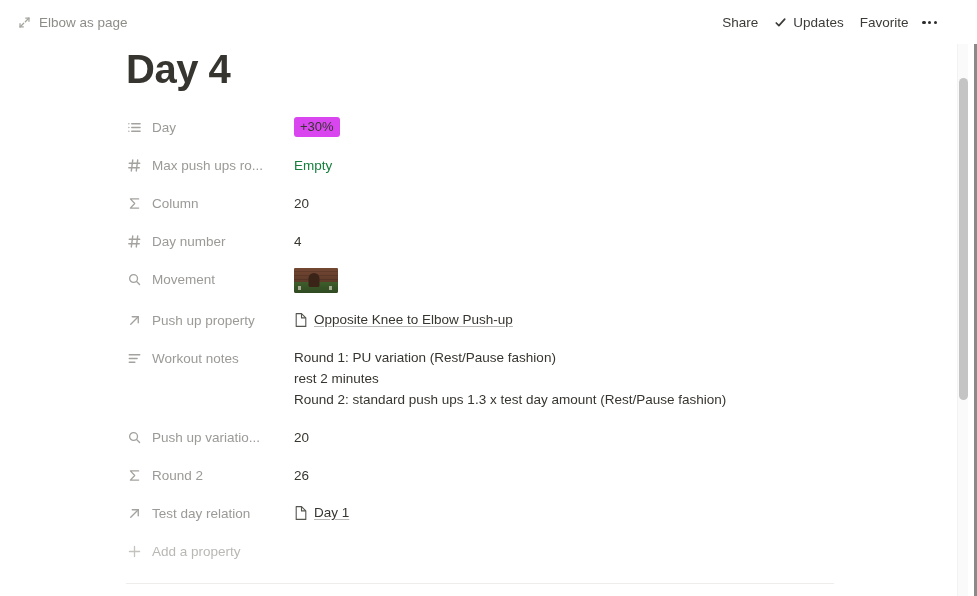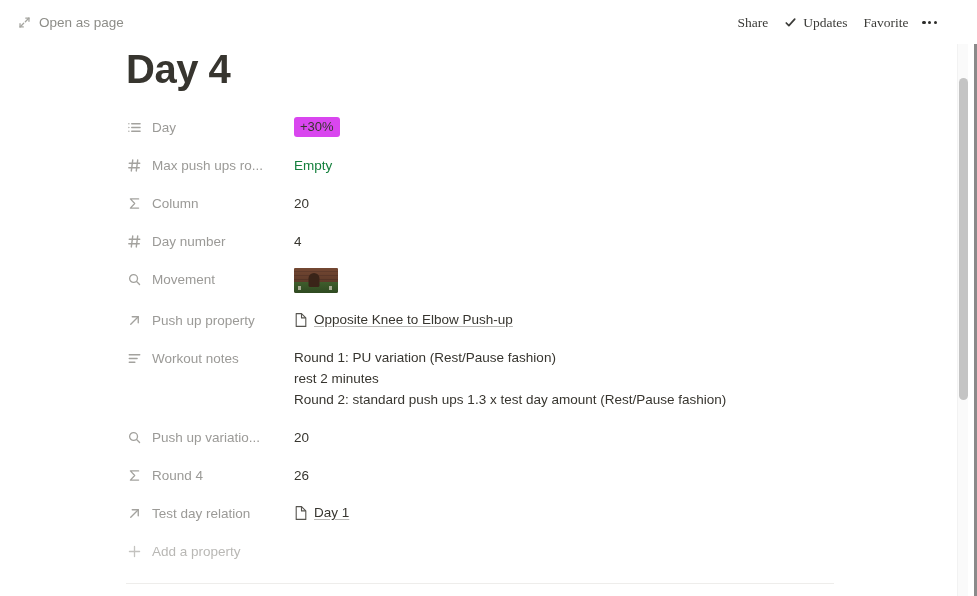--- a/index.html
+++ b/index.html
@@ -47,21 +47,20 @@
   .expand-icon {
     display: inline-flex;
     width: 13px; height: 13px;
     color: #a5a5a0;
   }
 
   .topbar-right {
     display: flex;
     align-items: center;
     gap: 0px;
-    font-family: Liberation Serif, serif;
   }
   .tb-item {
     color: #3b3b38;
     font-size: 13.5px;
     padding: 4px 8px;
     border-radius: 3px;
     cursor: pointer;
     user-select: none;
     display: flex;
     align-items: center;
@@ -292,21 +291,21 @@
 
     <div class="open-as-page">
       <span class="expand-icon">
         <svg viewBox="0 0 16 16" width="13" height="13" fill="none" stroke="currentColor" stroke-width="1.6" stroke-linecap="round" stroke-linejoin="round">
           <path d="M9.5 2.5h4v4"></path>
             <path d="M13.5 2.5L9 7"></path>
           <path d="M6.5 13.5h-4v-4"></path>
             <path d="M2.5 13.5L7 9"></path>
         </svg>
       </span>
-      <span>Open as page</span>
+      <span>Elbow as page</span>
     </div>
 
     <div class="topbar-right">
       <div class="tb-item">
         <span>Share</span>
       </div>
       <div class="tb-item">
         <span class="check-icon">
           <svg viewBox="0 0 16 16" width="13" height="13" fill="none" stroke="currentColor" stroke-width="2.1" stroke-linecap="round" stroke-linejoin="round">
             <path d="M2.8 8.6l3.2 3.2 7.2-8"></path>
@@ -455,21 +454,21 @@
         <div class="prop-value">20</div>
       </div>
 
       <div class="prop-row">
         <div class="prop-label">
           <span class="prop-icon">
             <svg viewBox="0 0 16 16" width="15" height="15" fill="none" stroke="currentColor" stroke-width="1.35" stroke-linecap="round" stroke-linejoin="round">
               <path d="M12.4 3.1H3.6l4.6 4.9-4.6 4.9h8.8"></path>
             </svg>
           </span>
-          <span>Round 4</span>
+          <span>Round 2</span>
         </div>
         <div class="prop-value">26</div>
       </div>
 
       <div class="prop-row">
         <div class="prop-label">
           <span class="prop-icon">
             <svg viewBox="0 0 16 16" width="15" height="15" fill="none" stroke="currentColor" stroke-width="1.45" stroke-linecap="round" stroke-linejoin="round">
               <path d="M4 12L12 4"></path>
                 <path d="M5.6 4H12v6.4"></path>

